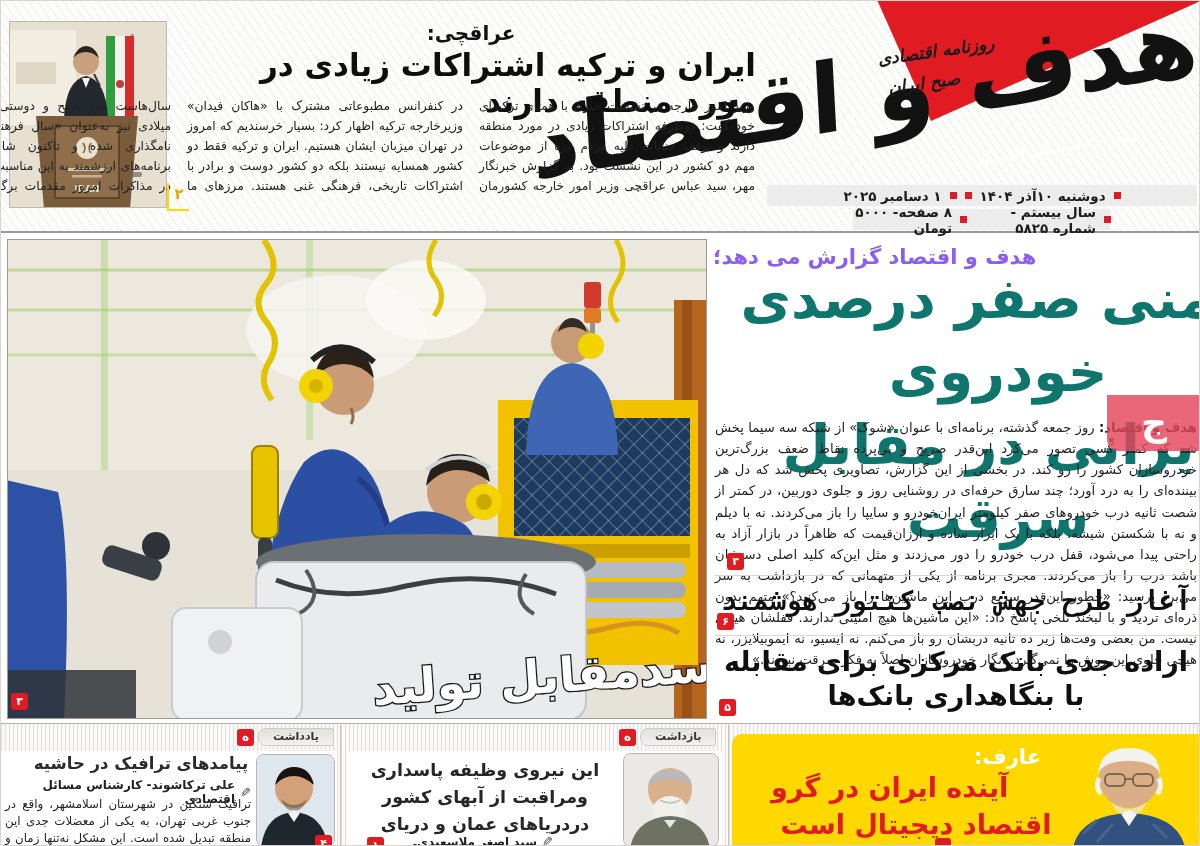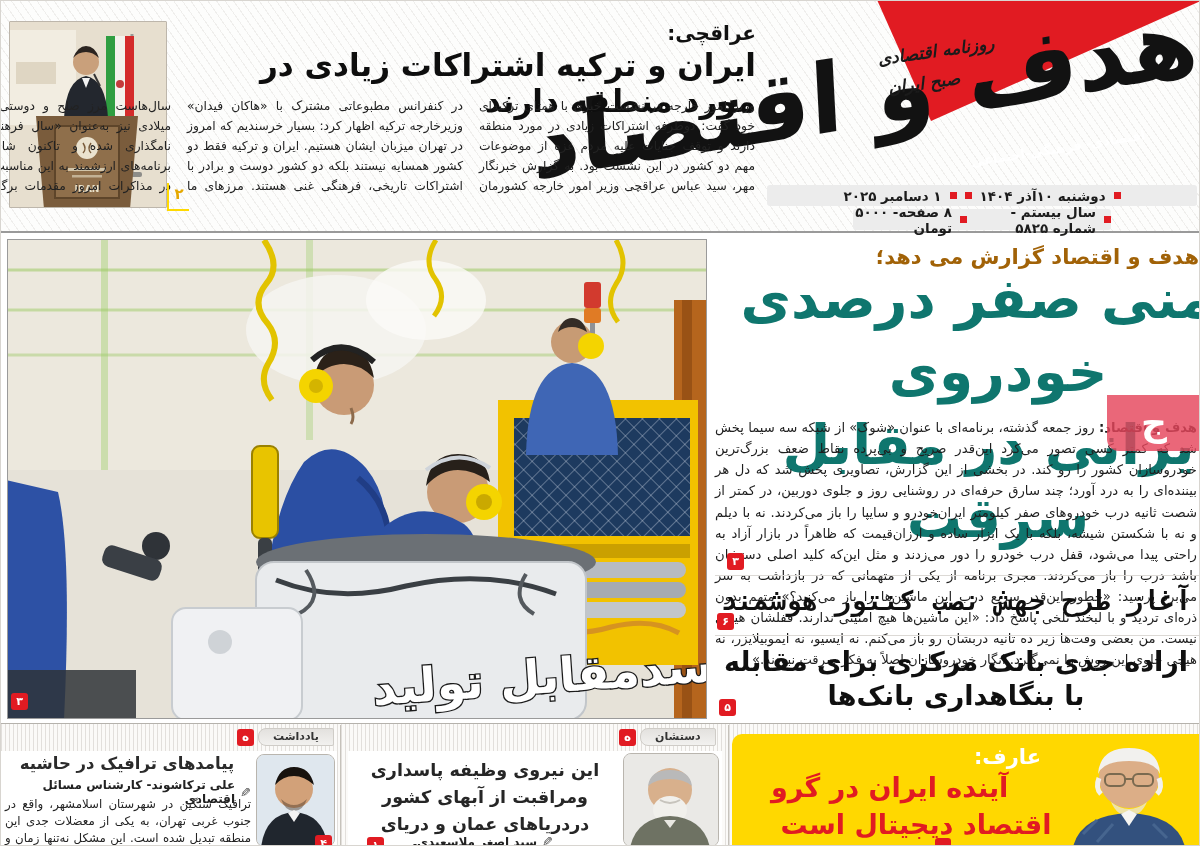--- a/index.html
+++ b/index.html
@@ -42,21 +42,21 @@
     background:#ececec; border-radius:3px; display:flex; align-items:center; justify-content:center;
     gap:8px; font-size:13.5px; font-weight:bold; color:#1c1c1c; height:21px;
   }
   #date-bar1 { left:766px; top:184px; width:430px; }
   #date-bar2 { left:852px; top:208px; width:258px; }
   .sq { display:inline-block; width:7px; height:7px; background:#e11b22; flex:0 0 auto; }
 
   
   #ts-photo { left:8px; top:20px; width:158px; height:187px; border-radius:1px; overflow:hidden;
               border:1px solid #bdb6ab; background:#e8e0d0; }
-  #ts-kicker { left:185px; top:20px; width:570px; text-align:right; font-size:20px; font-weight:bold; color:#111; }
+  #ts-kicker { left:185px; top:20px; width:570px; text-align:center; font-size:20px; font-weight:bold; color:#111; }
   #ts-headline { left:180px; top:46px; width:575px; text-align:right; font-size:31px; font-weight:bold;
                  color:#0e0e0e; letter-spacing:-1px; }
   #ts-body { left:186px; top:96px; width:568px; height:118px; font-size:12.3px; line-height:1.62;
              text-align:justify; color:#222; column-count:2; column-gap:16px; }
   #ts-pageref { left:166px; top:182px; width:22px; height:28px; color:#e5a800; font-weight:bold;
                 font-size:15px; border-left:2px solid #ffd900; border-bottom:2px solid #ffd900;
                 text-align:center; padding-top:2px; }
 
   
   #factory { left:6px; top:238px; width:700px; height:480px; border:1px solid #9a9a9a; overflow:hidden; background:#dfdbd2; }
@@ -67,21 +67,21 @@
   }
   #badge-photo { left:10px; top:692px; }
   #badge-main  { left:726px; top:552px; }
   #badge-meter { left:716px; top:612px; }
   #badge-bank  { left:718px; top:698px; }
   #badge-note  { left:314px; top:834px; }
   #badge-edit  { left:366px; top:836px; }
   #badge-yellow{ left:934px; top:837px; width:16px; height:9px; overflow:hidden; }
 
   
-  #ms-kicker { left:712px; top:244px; width:486px; text-align:right; font-size:21px; font-weight:bold; color:#a16207; }
+  #ms-kicker { left:712px; top:244px; width:486px; text-align:left; font-size:21px; font-weight:bold; color:#8b5cf6; }
   #ms-headline { left:706px; top:262px; width:582px; text-align:center; font-weight:bold; color:#0f766e;
                  font-size:55px; line-height:1.33; letter-spacing:-3px; }
   #ms-body { left:714px; top:416px; width:482px; height:138px; font-size:13.2px; line-height:1.6;
              text-align:justify; color:#1e1e1e; }
   #ms-body b { font-weight:bold;margin-top:16px; }
   #ms-overlay { left:1106px; top:394px; width:94px; height:56px; background:rgba(229,70,92,.82);
                 border-radius:0 0 0 12px; color:#fff; font-size:36px; font-weight:bold;
                 text-align:center; line-height:56px; z-index:5; }
   .h-divider { height:1px; background:#dcd9d5; }
   #div1 { left:714px; top:574px; width:484px; }
@@ -108,21 +108,21 @@
              font-size:12px; font-weight:bold; text-align:center; line-height:16px; }
   .sec-bar { background:linear-gradient(#e3e1de,#f2f1ef); border:1px solid #cfccc7; border-radius:8px 2px 2px 8px;
              font-size:11px; font-weight:bold; color:#333; padding:1px 14px 2px; }
   #note-header { left:236px; top:727px; }
   #edit-header { left:618px; top:727px; }
 
   .portrait { border-radius:8px; overflow:hidden; border:1px solid #b9b5ae; background:#e9e9e9; z-index:4; }
   #note-photo { left:255px; top:753px; width:79px; height:93px; }
   #edit-photo { left:622px; top:752px; width:96px; height:94px; }
 
-  #note-headline { left:2px; top:753px; width:248px; text-align:center; font-size:16.5px; font-weight:bold; color:#2b2b2b; }
+  #note-headline { left:16px; top:753px; width:248px; text-align:center; font-size:16.5px; font-weight:bold; color:#2b2b2b; }
   .author-row { display:flex; align-items:center; justify-content:center; gap:5px;
                 font-size:12px; font-weight:bold; color:#222; }
   #note-author { left:2px; top:777px; width:248px; }
   #note-body { left:4px; top:795px; width:246px; font-size:11.8px; line-height:1.42; text-align:justify; color:#232323; }
   #edit-headline { left:352px; top:756px; width:264px; text-align:center; font-size:17.5px; font-weight:600;
                    color:#262626; line-height:1.55; }
   #edit-author { left:352px; top:833px; width:264px; }
   .pen { font-size:13px; color:#444; transform:scaleX(-1); display:inline-block; }
 
   
@@ -323,21 +323,21 @@
   </div>
   <div id="note-headline" class="abs">پیامدهای ترافیک در حاشیه</div>
   <div id="note-author" class="abs author-row">
     <span class="pen">✎</span>
     <span>علی ترکاشوند- کارشناس مسائل اقتصادی</span>
   </div>
   <div id="note-body" class="abs">ترافیک سنگین در شهرستان اسلامشهر، واقع در جنوب غربی تهران، به یکی از معضلات جدی این منطقه تبدیل شده است. این مشکل نه‌تنها زمان و انرژی شهروندان را هدر می‌دهد، بلکه خسارات اقتصادی قابل توجهی نیز به شهر وارد...</div>
   <div id="badge-note" class="abs badge">۴</div>
 
   <div id="edit-header" class="abs sec-header">
-    <span class="sec-bar">دستشان</span>
+    <span class="sec-bar">بازداشت</span>
     <span class="logo-sq">ه</span>
   </div>
   <div id="edit-photo" class="abs portrait">
     <svg width="96" height="94" viewBox="0 0 96 94">
       <rect width="96" height="94" fill="#eae9e6"></rect>
       <circle cx="48" cy="36" r="22" fill="#d8b08c"></circle>
       <path d="M26,32 q2,-16 22,-16 q20,0 22,16 q-8,-7 -22,-7 q-14,0 -22,7 Z" fill="#b9b9b9"></path>
       <ellipse cx="48" cy="56" rx="17" ry="14" fill="#f1f0ec"></ellipse>
       <path d="M38,46 q10,6 20,0" stroke="#c7c4bd" stroke-width="2" fill="none"></path>
       <path d="M8,94 q6,-30 40,-32 q34,2 40,32 Z" fill="#6e7263"></path>

